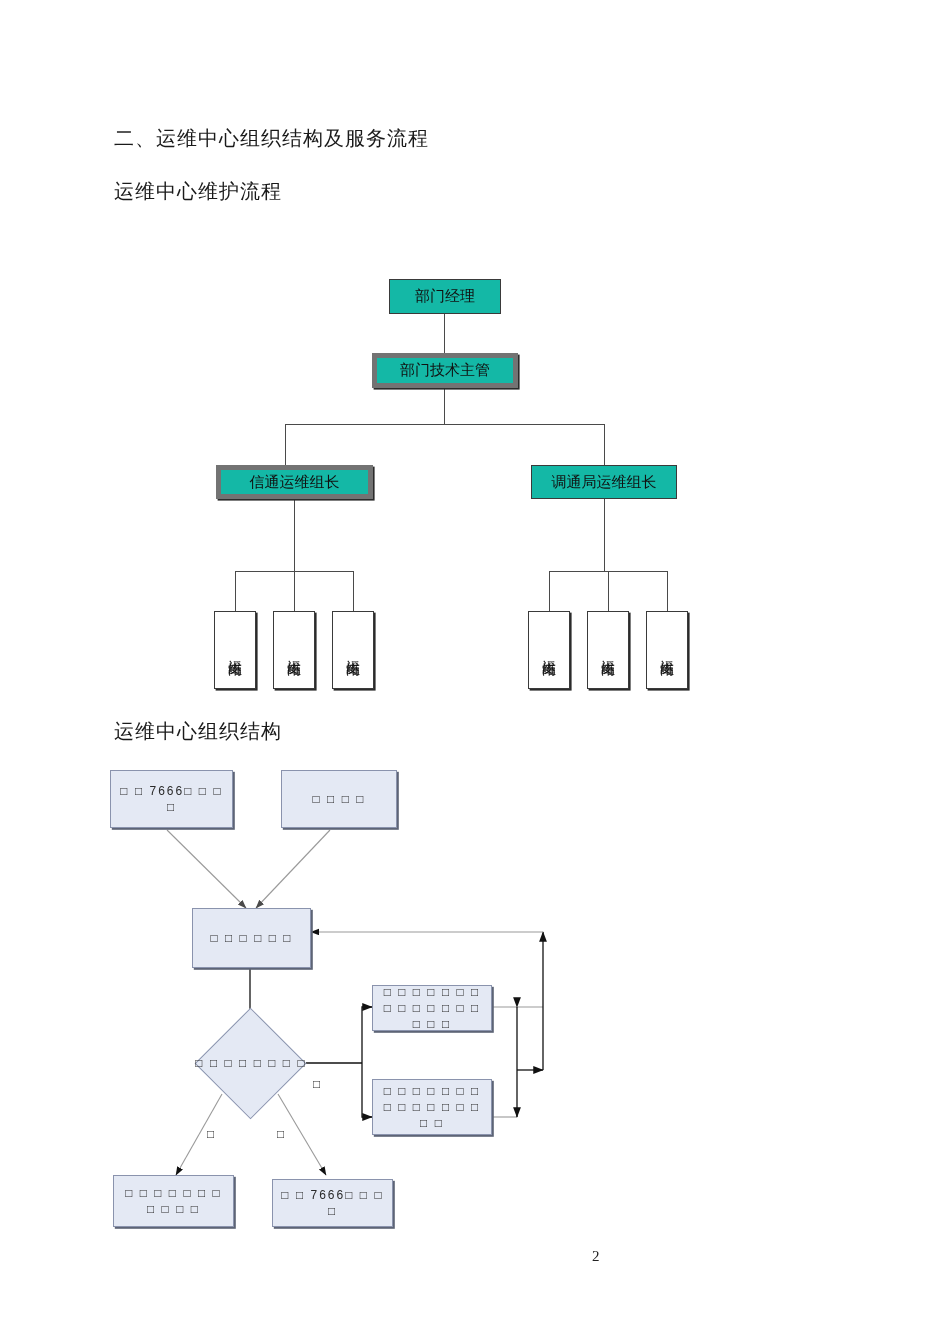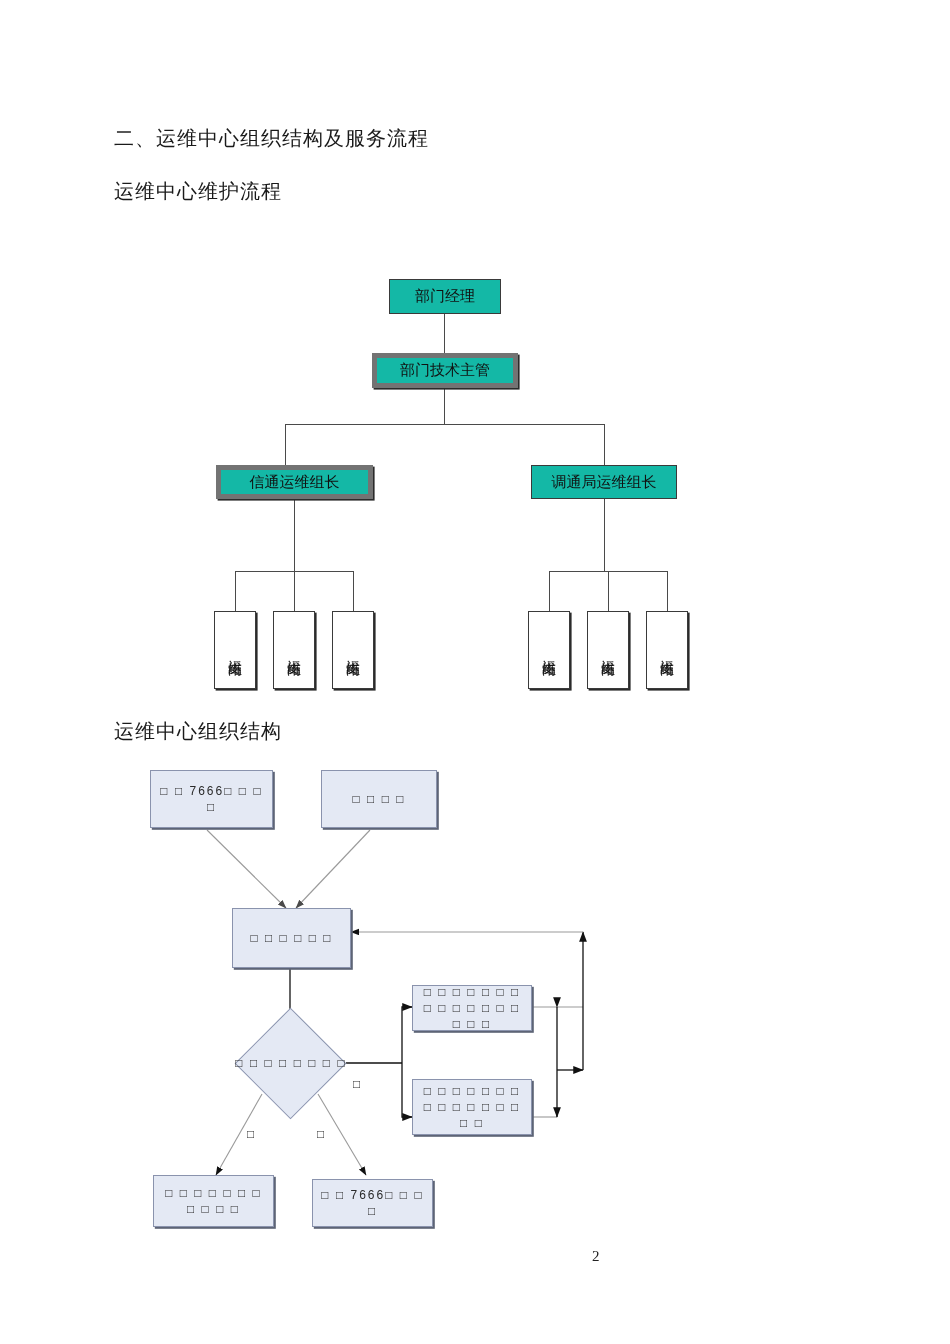--- a/index.html
+++ b/index.html
@@ -55,21 +55,21 @@
     writing-mode:vertical-rl;
     text-orientation:upright;
     letter-spacing:1px;
     color:#111;
   }
   .ln{position:absolute;background:#4a4a4a;}
   .ln.v{width:1px;}
   .ln.h{height:1px;}
 
   
-  #flowchart{position:absolute;left:0;top:745px;width:800px;height:540px;margin-left:40px;}
+  #flowchart{position:absolute;left:0;top:745px;width:800px;height:540px;}
   .fl-box{
     position:absolute;
     background:#e4e9f4;
     border:1px solid #8a93ad;
     box-sizing:border-box;
     box-shadow:1.8px 1.8px 0 0 #5d6476;
     display:flex;align-items:center;justify-content:center;
     padding:0 6px;
     text-align:center;
   }

